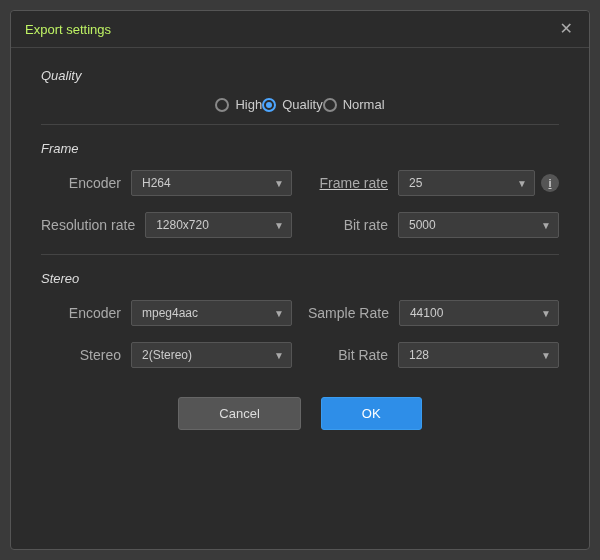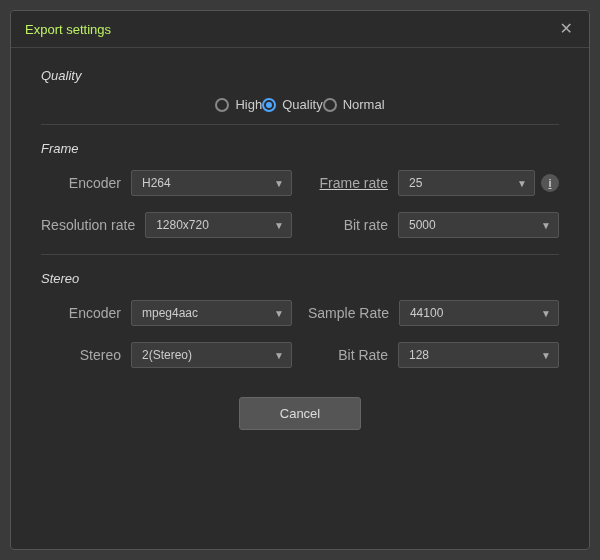--- a/index.html
+++ b/index.html
@@ -320,15 +320,16 @@
             <option>256</option>
             <option>320</option>
           </select>
           <span class="select-arrow">▼</span>
         </div>
       </div>
     </div>
 
     <div class="button-row">
       <button class="btn btn-cancel">Cancel</button>
+      <button class="btn btn-ok">OK</button>
     </div>
   </div>
 </div>
 
 </body></html>

